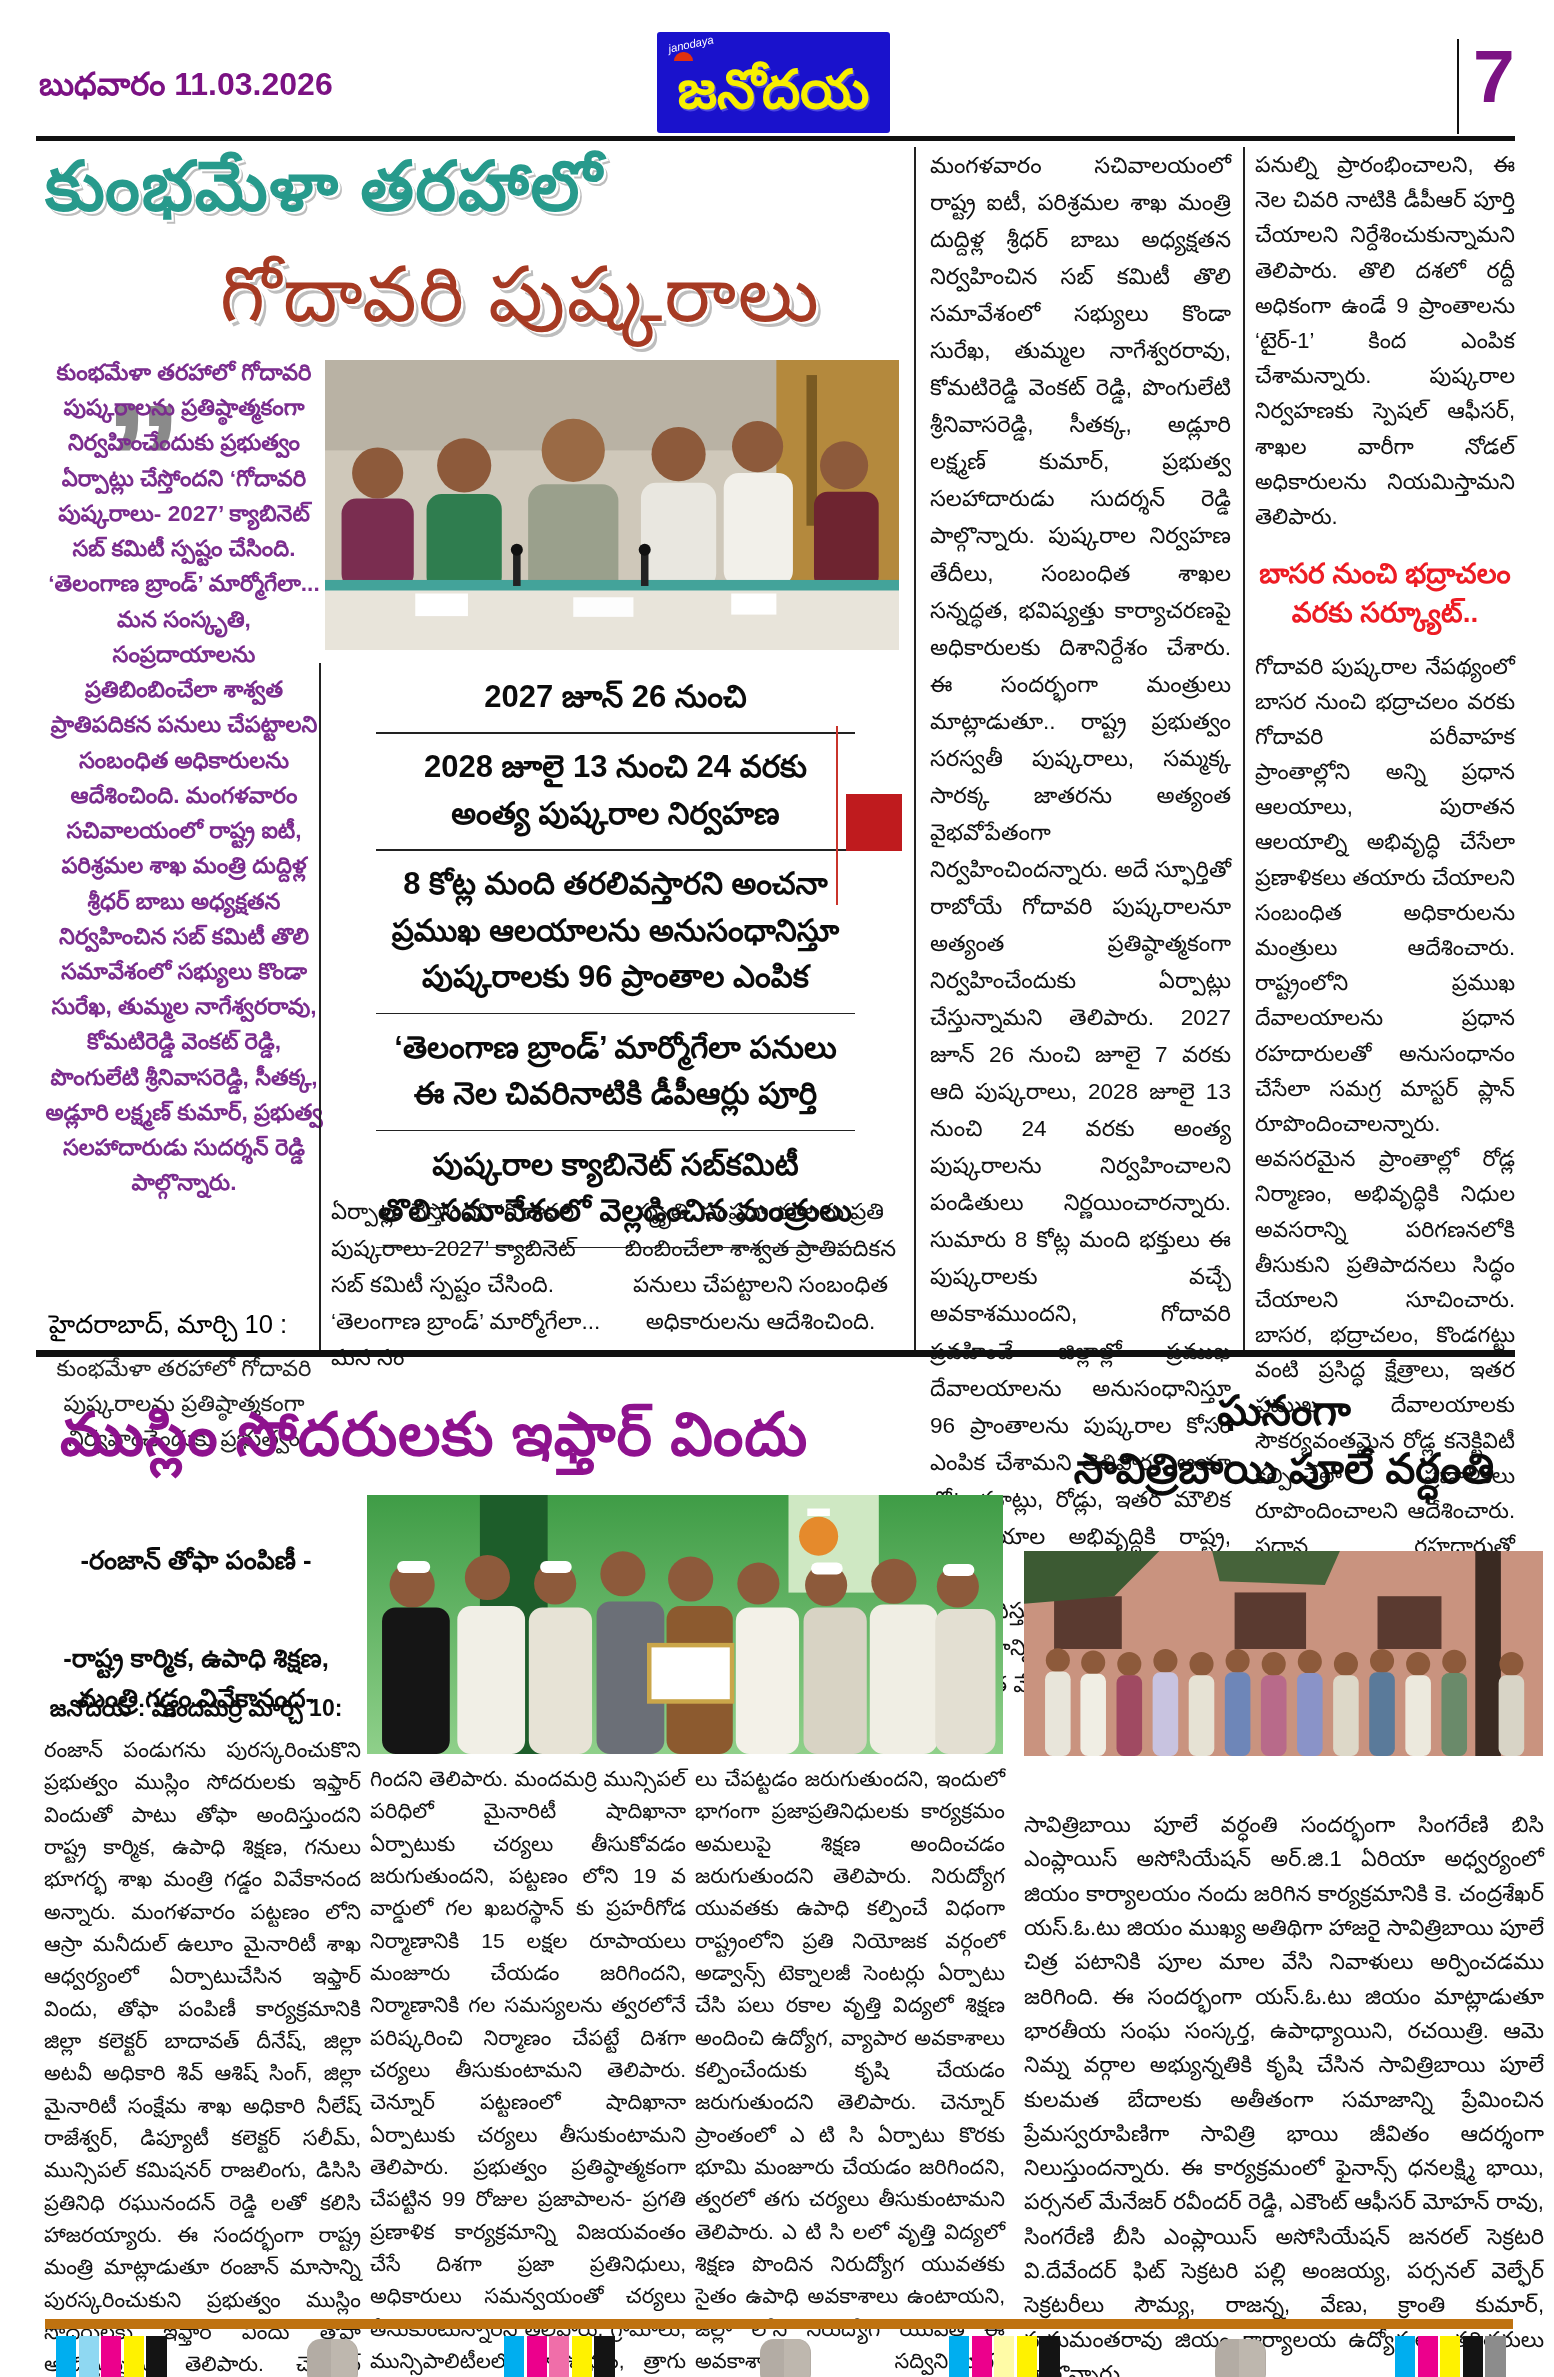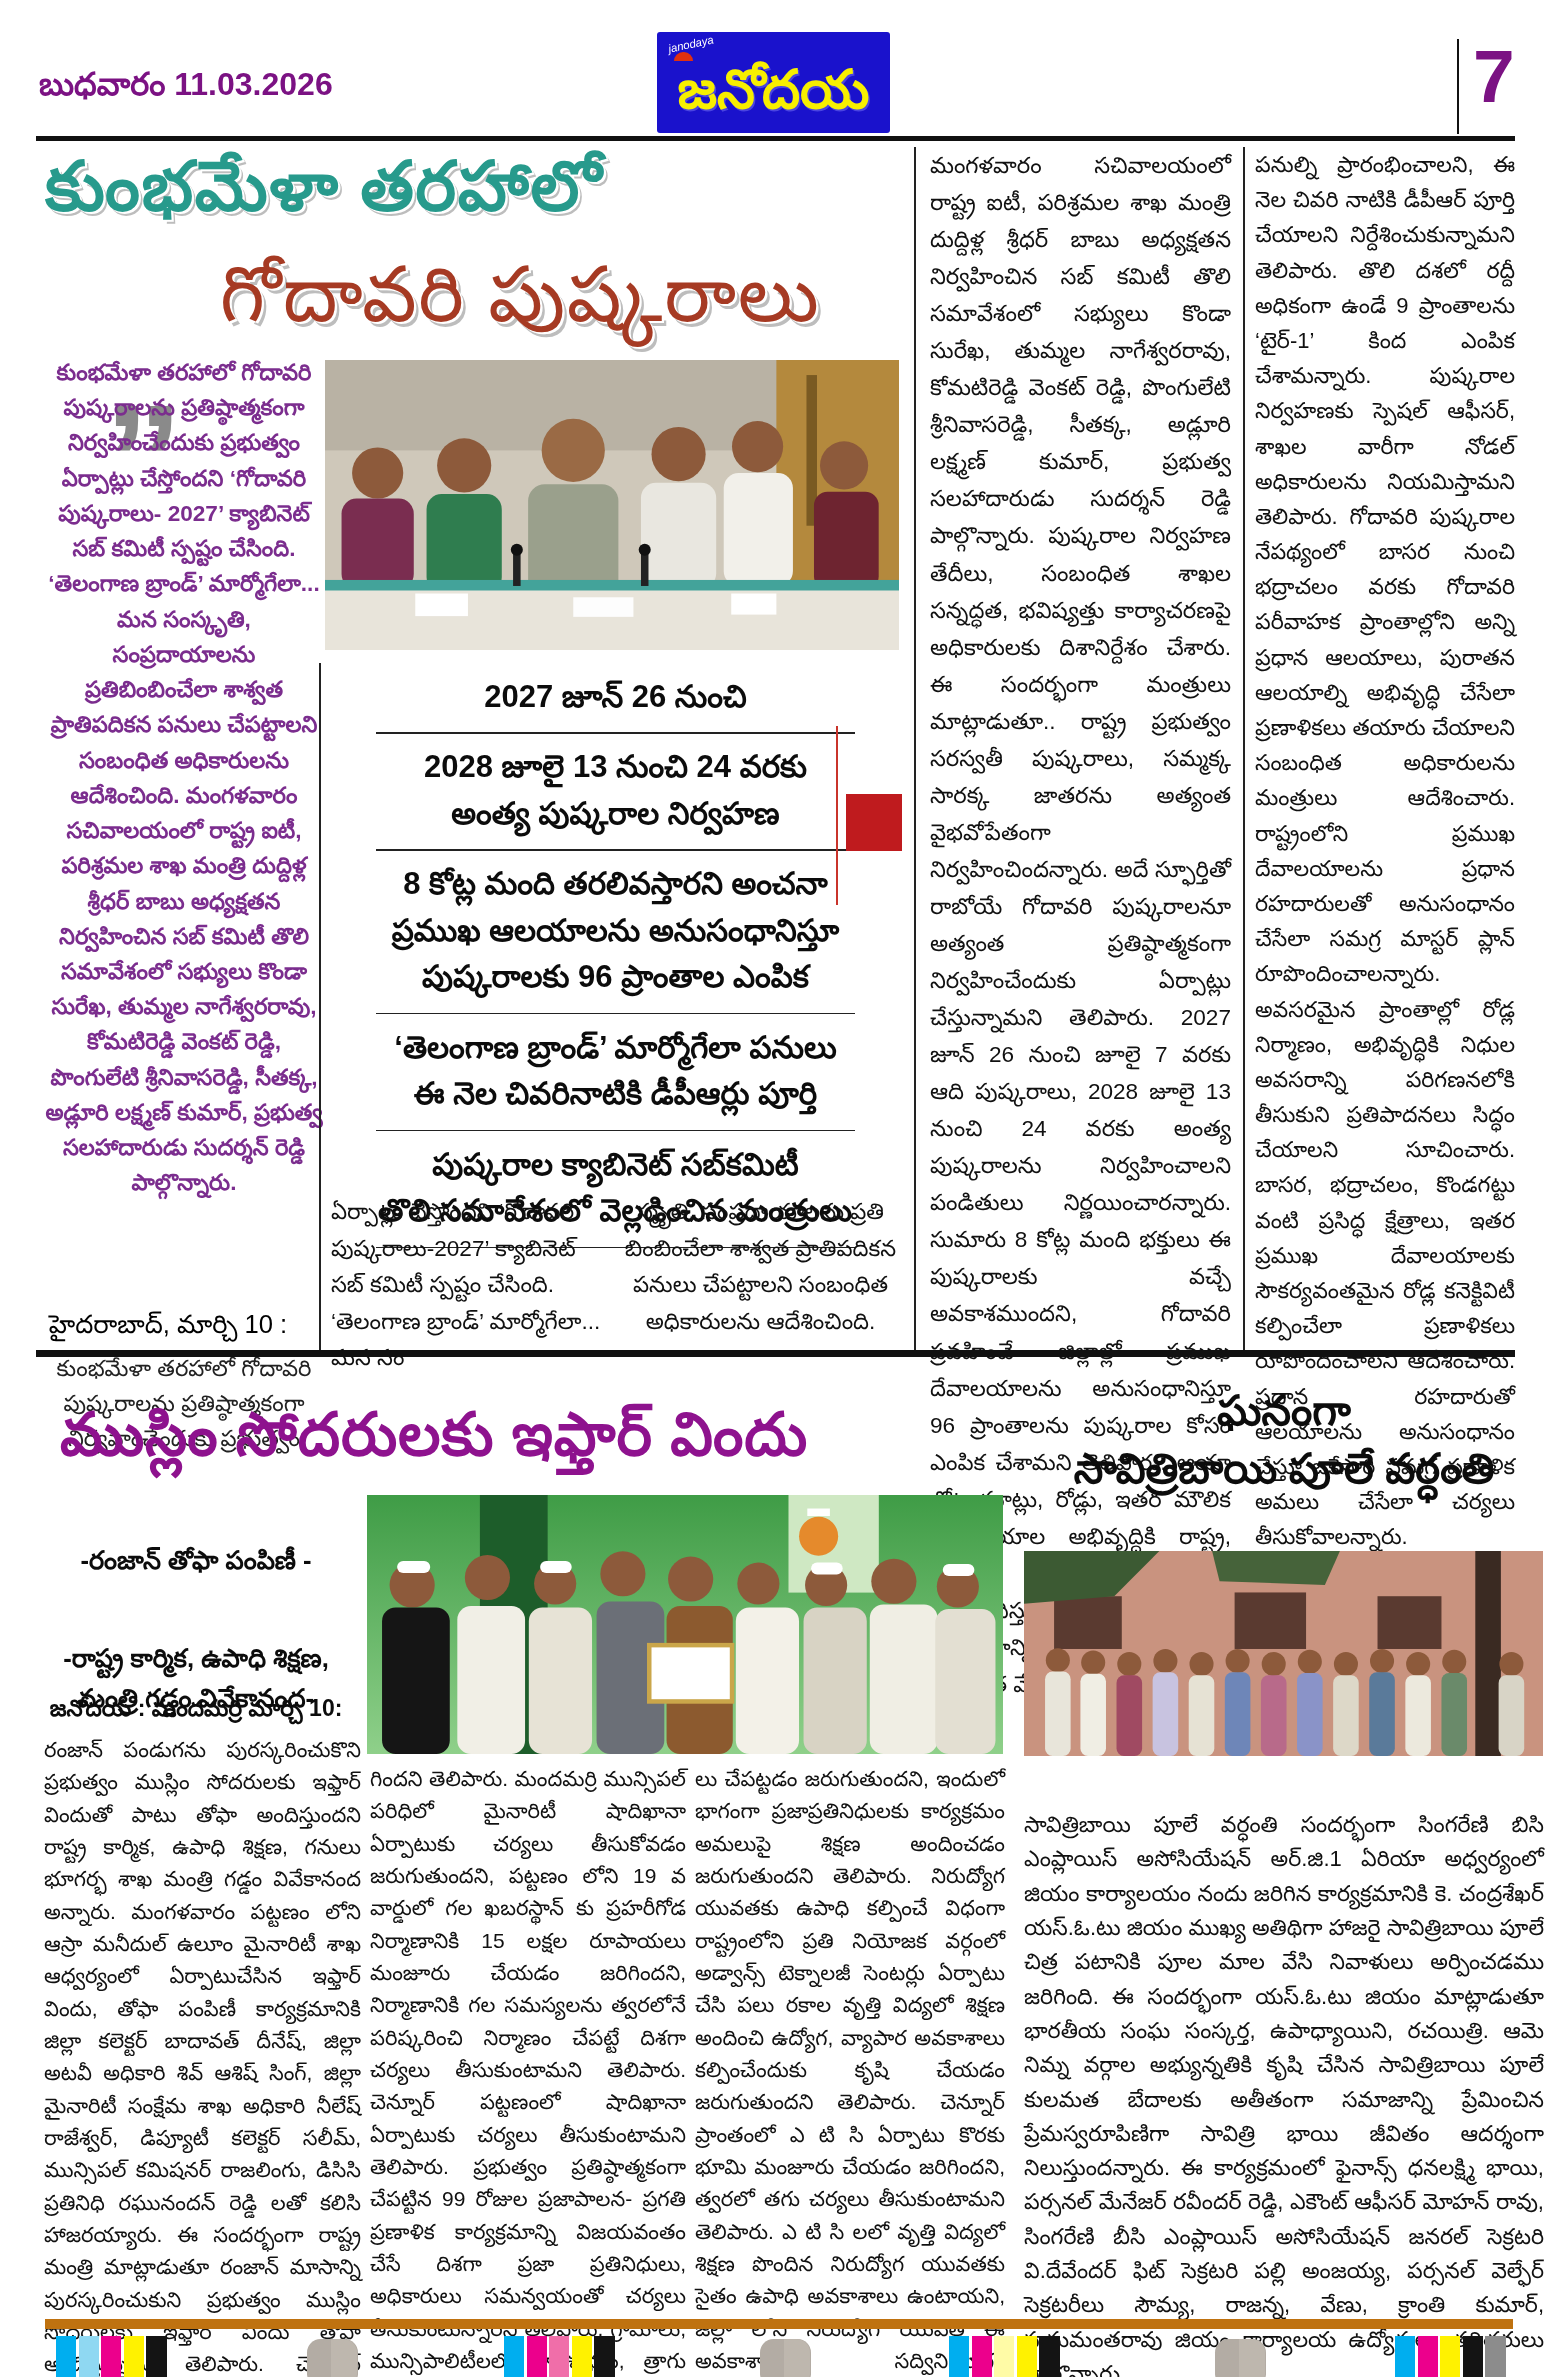--- a/index.html
+++ b/index.html
@@ -159,20 +159,21 @@
   <div class="abs subcolA">ఏర్పాట్లు చేస్తోందని ‘గోదావరి పుష్కరాలు-2027’ క్యాబినెట్ సబ్ కమిటీ స్పష్టం చేసింది. ‘తెలంగాణ బ్రాండ్’ మార్మోగేలా... మన సం</div>
   <div class="abs subcolB">స్మృతి, సంప్రదాయాలను ప్రతి బింబించేలా శాశ్వత ప్రాతిపదికన పనులు చేపట్టాలని సంబంధిత అధికారులను ఆదేశించింది.</div>
 
   <div class="abs vrule" style="left:319px;top:663px;height:687px;"></div>
   <div class="abs vrule" style="left:914px;top:147px;height:1203px;"></div>
   <div class="abs vrule" style="left:1243px;top:147px;height:1203px;"></div>
 
   <div class="abs col3">మంగళవారం సచివాలయంలో రాష్ట్ర ఐటీ, పరిశ్రమల శాఖ మంత్రి దుద్దిళ్ల శ్రీధర్ బాబు అధ్యక్షతన నిర్వహించిన సబ్ కమిటీ తొలి సమావేశంలో సభ్యులు కొండా సురేఖ, తుమ్మల నాగేశ్వరరావు, కోమటిరెడ్డి వెంకట్ రెడ్డి, పొంగులేటి శ్రీనివాసరెడ్డి, సీతక్క, అడ్లూరి లక్ష్మణ్ కుమార్, ప్రభుత్వ సలహాదారుడు సుదర్శన్ రెడ్డి పాల్గొన్నారు. పుష్కరాల నిర్వహణ తేదీలు, సంబంధిత శాఖల సన్నద్ధత, భవిష్యత్తు కార్యాచరణపై అధికారులకు దిశానిర్దేశం చేశారు. ఈ సందర్భంగా మంత్రులు మాట్లాడుతూ.. రాష్ట్ర ప్రభుత్వం సరస్వతీ పుష్కరాలు, సమ్మక్క సారక్క జాతరను అత్యంత వైభవోపేతంగా నిర్వహించిందన్నారు. అదే స్ఫూర్తితో రాబోయే గోదావరి పుష్కరాలనూ అత్యంత ప్రతిష్ఠాత్మకంగా నిర్వహించేందుకు ఏర్పాట్లు చేస్తున్నామని తెలిపారు. 2027 జూన్ 26 నుంచి జూలై 7 వరకు ఆది పుష్కరాలు, 2028 జూలై 13 నుంచి 24 వరకు అంత్య పుష్కరాలను నిర్వహించాలని పండితులు నిర్ణయించారన్నారు. సుమారు 8 కోట్ల మంది భక్తులు ఈ పుష్కరాలకు వచ్చే అవకాశముందని, గోదావరి ప్రవహించే జిల్లాల్లో ప్రముఖ దేవాలయాలను అనుసంధానిస్తూ 96 ప్రాంతాలను పుష్కరాల కోసం ఎంపిక చేశామని తెలిపారు. ఆయా చోట్ల ఘాట్లు, రోడ్లు, ఇతర మౌలిక సదుపాయాల అభివృద్ధికి రాష్ట్ర, జిల్లా ప్రణాళికలను రూపొందిస్తున్నామన్నారు. వచ్చే వర్షాకాలాన్ని దృష్టిలో ఉంచుకుని వీలైనంత వేగంగా</div>
   <div class="abs col4">
     <span>పనుల్ని ప్రారంభించాలని, ఈ నెల చివరి నాటికి డీపీఆర్ పూర్తి చేయాలని నిర్దేశించుకున్నామని తెలిపారు. తొలి దశలో రద్దీ అధికంగా ఉండే 9 ప్రాంతాలను ‘టైర్-1’ కింద ఎంపిక చేశామన్నారు. పుష్కరాల నిర్వహణకు స్పెషల్ ఆఫీసర్, శాఖల వారీగా నోడల్ అధికారులను నియమిస్తామని తెలిపారు.</span>
+    <div class="col4-sub">బాసర నుంచి భద్రాచలం వరకు సర్క్యూట్..</div>
     <span>గోదావరి పుష్కరాల నేపథ్యంలో బాసర నుంచి భద్రాచలం వరకు గోదావరి పరీవాహక ప్రాంతాల్లోని అన్ని ప్రధాన ఆలయాలు, పురాతన ఆలయాల్ని అభివృద్ధి చేసేలా ప్రణాళికలు తయారు చేయాలని సంబంధిత అధికారులను మంత్రులు ఆదేశించారు. రాష్ట్రంలోని ప్రముఖ దేవాలయాలను ప్రధాన రహదారులతో అనుసంధానం చేసేలా సమగ్ర మాస్టర్ ప్లాన్ రూపొందించాలన్నారు. అవసరమైన ప్రాంతాల్లో రోడ్ల నిర్మాణం, అభివృద్ధికి నిధుల అవసరాన్ని పరిగణనలోకి తీసుకుని ప్రతిపాదనలు సిద్ధం చేయాలని సూచించారు. బాసర, భద్రాచలం, కొండగట్టు వంటి ప్రసిద్ధ క్షేత్రాలు, ఇతర ప్రముఖ దేవాలయాలకు సౌకర్యవంతమైన రోడ్ల కనెక్టివిటీ కల్పించేలా ప్రణాళికలు రూపొందించాలని ఆదేశించారు. ప్రధాన రహదారుతో ఆలయాలను అనుసంధానం చేస్తూ ఒకేసారి సమగ్ర ప్రణాళిక అమలు చేసేలా చర్యలు తీసుకోవాలన్నారు.</span>
   </div>
 
   <div class="abs mid-rule"></div>
 
   <div class="abs sav-hl">
     <div>ఘనంగా</div>
     <div>సావిత్రిబాయి పూలే వర్ధంతి</div>
   </div>
 

